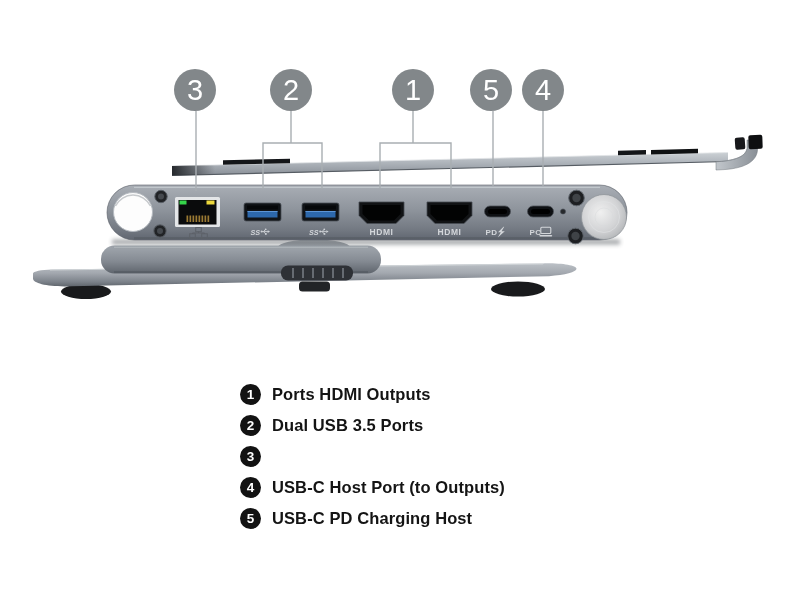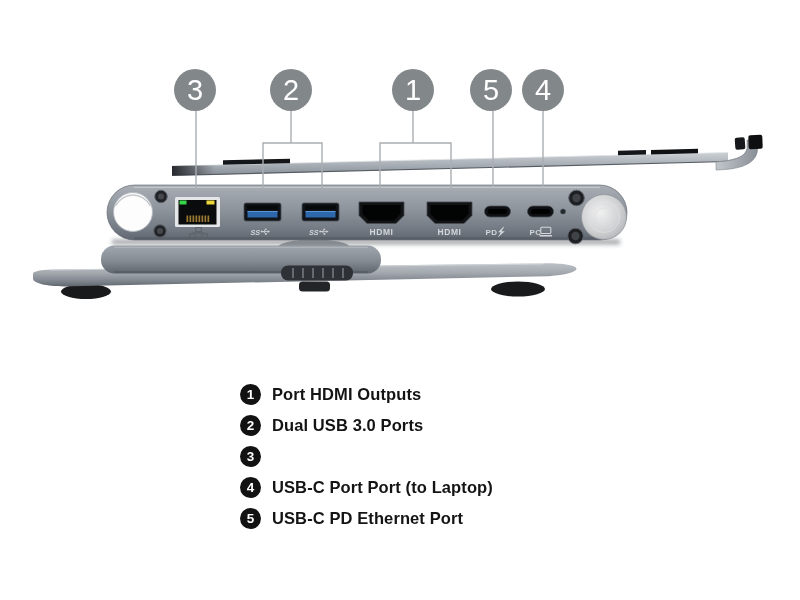--- a/index.html
+++ b/index.html
@@ -256,32 +256,32 @@
   <div class="callout" style="left:470px;top:69px;">
       <span>5</span>
     </div>
   <div class="callout" style="left:522px;top:69px;">
       <span>4</span>
     </div>
 
   <div id="legend">
     <div class="legend-row">
       <div class="legend-bullet">1</div>
-      <div class="legend-label">Port HDMI Outputs</div>
+      <div class="legend-label">Ports HDMI Outputs</div>
     </div>
     <div class="legend-row">
       <div class="legend-bullet">2</div>
-      <div class="legend-label">Dual USB 3.0 Ports</div>
+      <div class="legend-label">Dual USB 3.5 Ports</div>
     </div>
     <div class="legend-row">
       <div class="legend-bullet">3</div>
     </div>
     <div class="legend-row">
       <div class="legend-bullet">4</div>
-      <div class="legend-label">USB-C Port Port (to Laptop)</div>
+      <div class="legend-label">USB-C Host Port (to Outputs)</div>
     </div>
     <div class="legend-row">
       <div class="legend-bullet">5</div>
-      <div class="legend-label">USB-C PD Ethernet Port</div>
+      <div class="legend-label">USB-C PD Charging Host</div>
     </div>
   </div>
 
 </div>
 
 </body></html>

